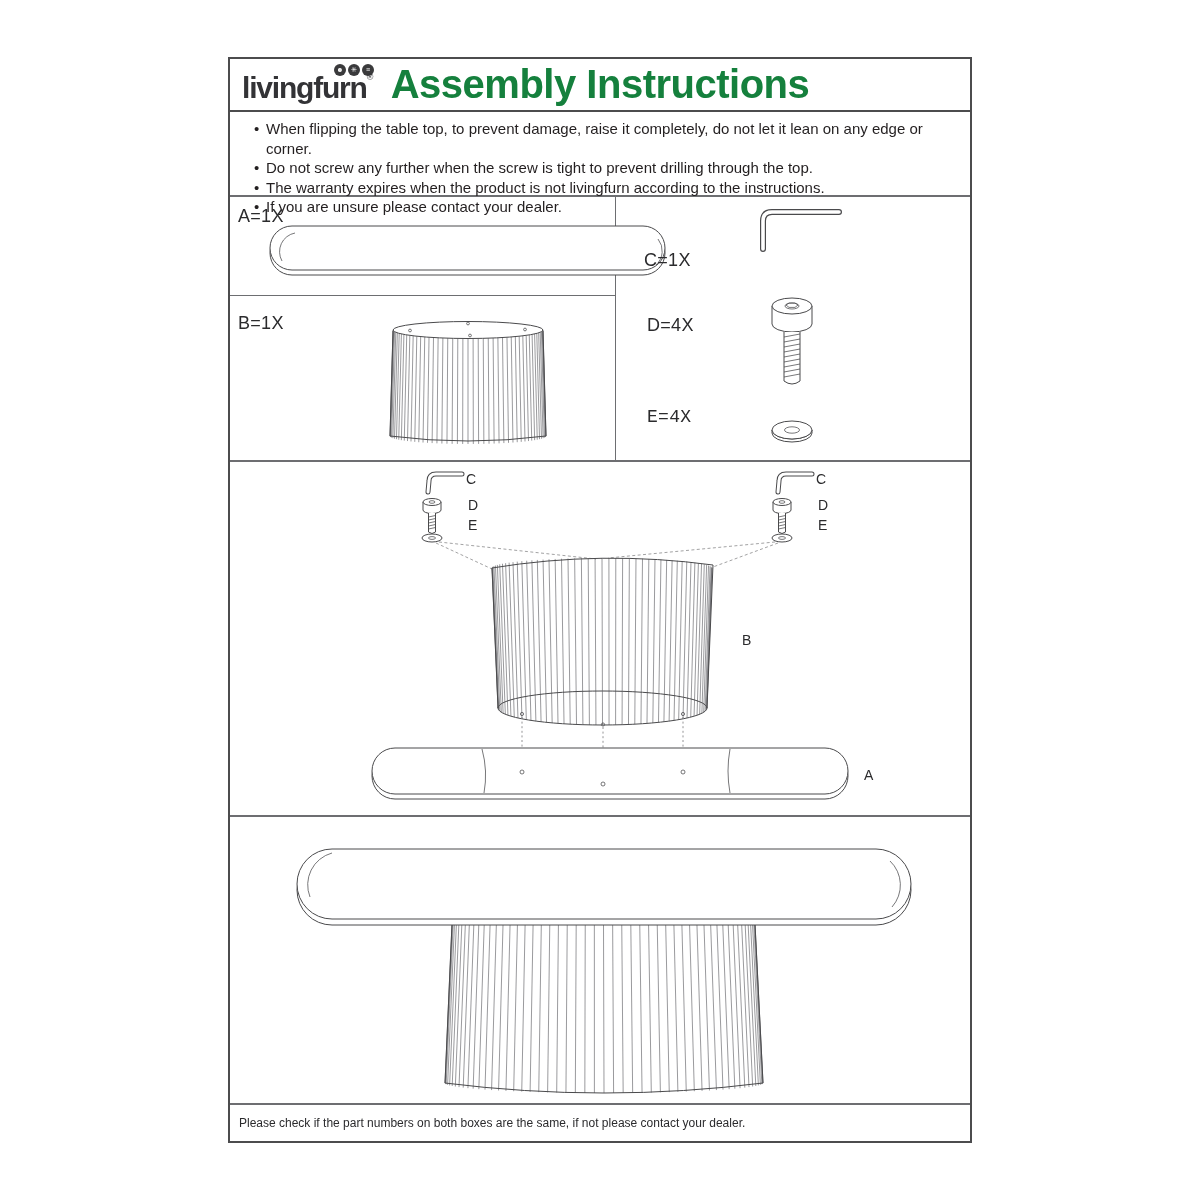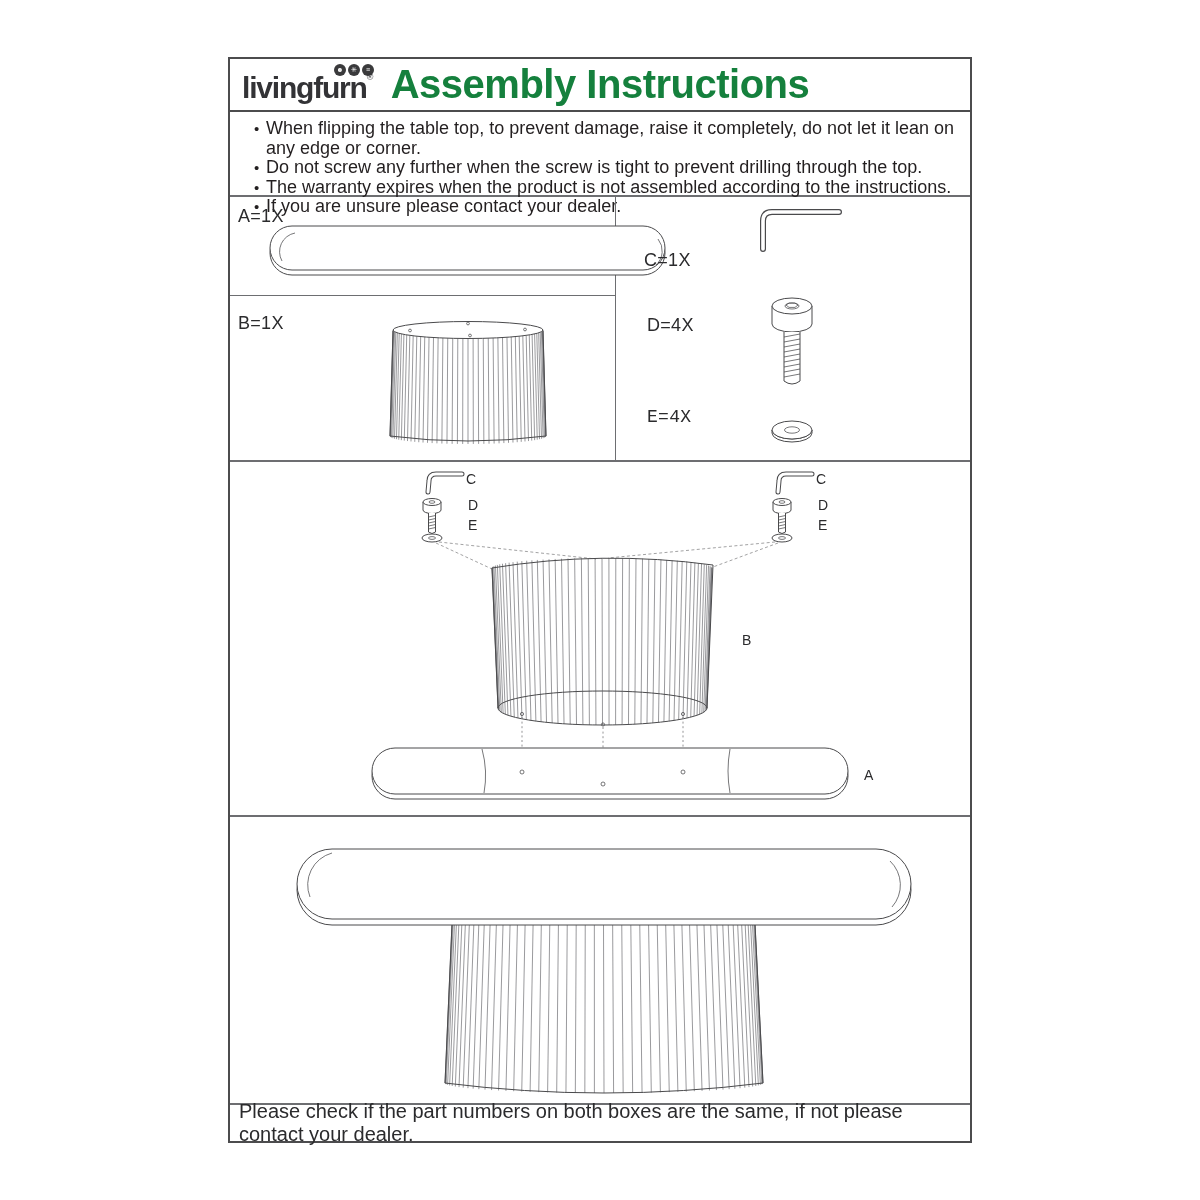--- a/index.html
+++ b/index.html
@@ -10,21 +10,21 @@
   .header{height:53px;border-bottom:2px solid #4c4c4e;}
   .logo{position:absolute;left:8px;top:2px;width:150px;}
   .badges{position:absolute;left:96px;top:3px;display:flex;gap:2px;}
   .badge{width:12px;height:12px;border-radius:50%;background:#3a3a3c;color:#fff;font-size:7px;line-height:12px;text-align:center;overflow:hidden;}
   .wordmark{position:absolute;left:4px;top:10px;font-size:30px;font-weight:800;letter-spacing:-1.2px;color:#333336;}
   .regmark{font-size:9px;font-weight:400;vertical-align:18px;letter-spacing:0;}
   .title{position:absolute;left:0;right:0;top:3px;text-align:center;font-size:40px;font-weight:600;letter-spacing:-0.5px;color:#15803d;}
   
   .bullets{height:85px;border-bottom:2px solid #6d6e71;padding:7px 0 0 24px;}
   .bullets ul{margin:0;padding:0 0 0 12px;list-style:none;}
-  .bullets li{font-size:18px;line-height:19.5px;position:relative;padding-left:0;}
+  .bullets li{font-size:15px;line-height:19.5px;position:relative;padding-left:0;}
   .bullets li::before{content:"•";position:absolute;left:-12px;font-size:15px;}
   
   .parts{height:265px;border-bottom:2px solid #6d6e71;display:flex;}
   .parts-left{width:386px;border-right:1.5px solid #6d6e71;box-sizing:border-box;}
   .row-a{height:99px;border-bottom:1.5px solid #6d6e71;position:relative;box-sizing:border-box;}
   .row-b{height:164px;position:relative;}
   .parts-right{flex:1;position:relative;}
   .plabel{position:absolute;font-size:18px;letter-spacing:0.3px;color:#2b2b2d;}
   svg{position:absolute;left:0;top:0;display:block;}
   .ln{stroke:#4a4a4c;fill:none;stroke-width:1;}
@@ -34,21 +34,21 @@
   .tube-i{stroke:#ffffff;stroke-width:3.6;fill:none;stroke-linecap:round;stroke-linejoin:round;}
   .tube-o2{stroke:#4a4a4c;stroke-width:5;fill:none;stroke-linecap:round;stroke-linejoin:round;}
   .tube-i2{stroke:#ffffff;stroke-width:3;fill:none;stroke-linecap:round;stroke-linejoin:round;}
   .dash{stroke:#7a7a7c;stroke-width:0.8;fill:none;stroke-dasharray:2 2.6;}
   .leader{stroke:#8a8a8c;stroke-width:0.8;fill:none;stroke-dasharray:3 2.4;}
   .flutes line{stroke:#55565a;stroke-width:0.6;}
   .svgtxt{font-family:"Liberation Sans",sans-serif;font-size:14px;fill:#2b2b2d;}
   
   .assembly{height:355px;border-bottom:2px solid #6d6e71;}
   .final{height:288px;border-bottom:2px solid #6d6e71;}
-  .footer{height:36px;display:flex;align-items:center;padding-left:9px;font-size:20px;color:#2b2b2d;}
+  .footer{height:36px;display:flex;align-items:center;padding-left:9px;font-size:12px;color:#2b2b2d;}
 </style>
 </head>
 <body>
 
 <div class="page">
 
   <div class="sec header">
     <div class="logo">
       <div class="badges">
         <div class="badge">☻</div>
@@ -57,21 +57,21 @@
       </div>
       <div class="wordmark"><span>livingfurn</span><span class="regmark">®</span></div>
     </div>
     <div class="title">Assembly Instructions</div>
   </div>
 
   <div class="sec bullets">
     <ul>
       <li>When flipping the table top, to prevent damage, raise it completely, do not let it lean on any edge or corner.</li>
       <li>Do not screw any further when the screw is tight to prevent drilling through the top.</li>
-      <li>The warranty expires when the product is not assembled according to the instructions.</li>
+      <li>The warranty expires when the product is not livingfurn according to the instructions.</li>
       <li>If you are unsure please contact your dealer.</li>
     </ul>
   </div>
 
   <div class="sec parts">
     <div class="parts-left">
       <div class="row-a">
         <div class="plabel" style="left:8px;top:9px;">A=1X</div>
         <svg width="470" height="97" viewBox="0 0 470 97">
           <rect class="wfill" x="40" y="34" width="395" height="44" rx="22"></rect>

